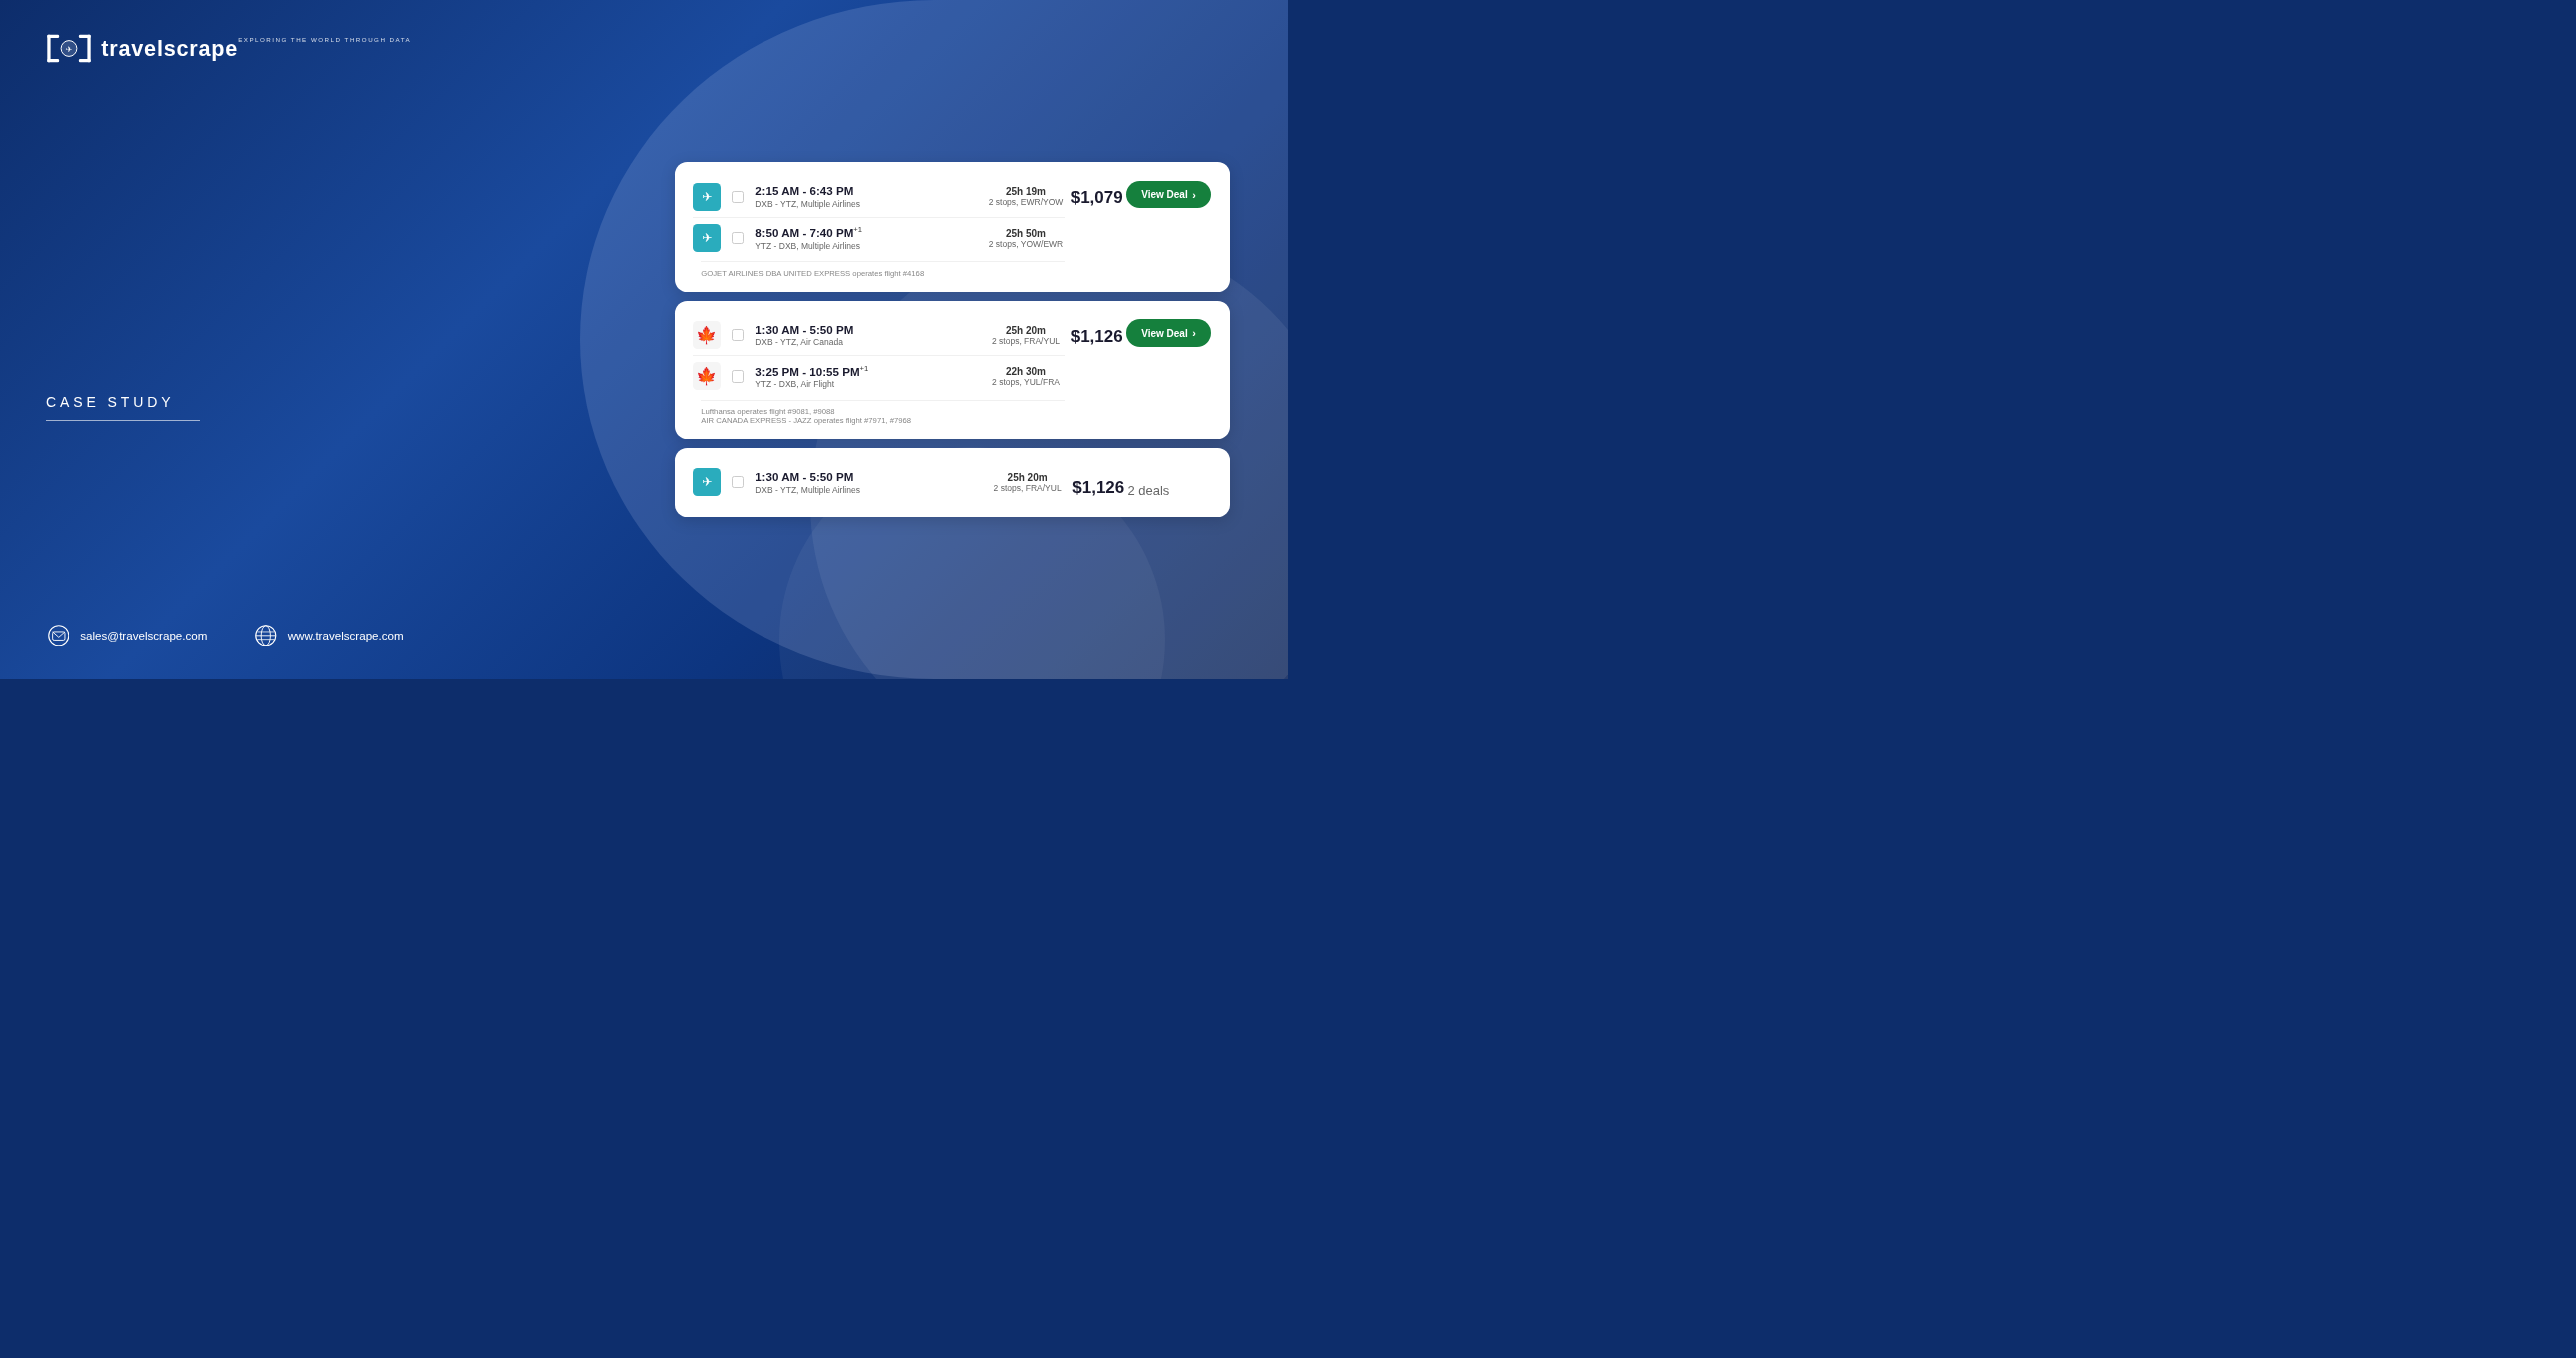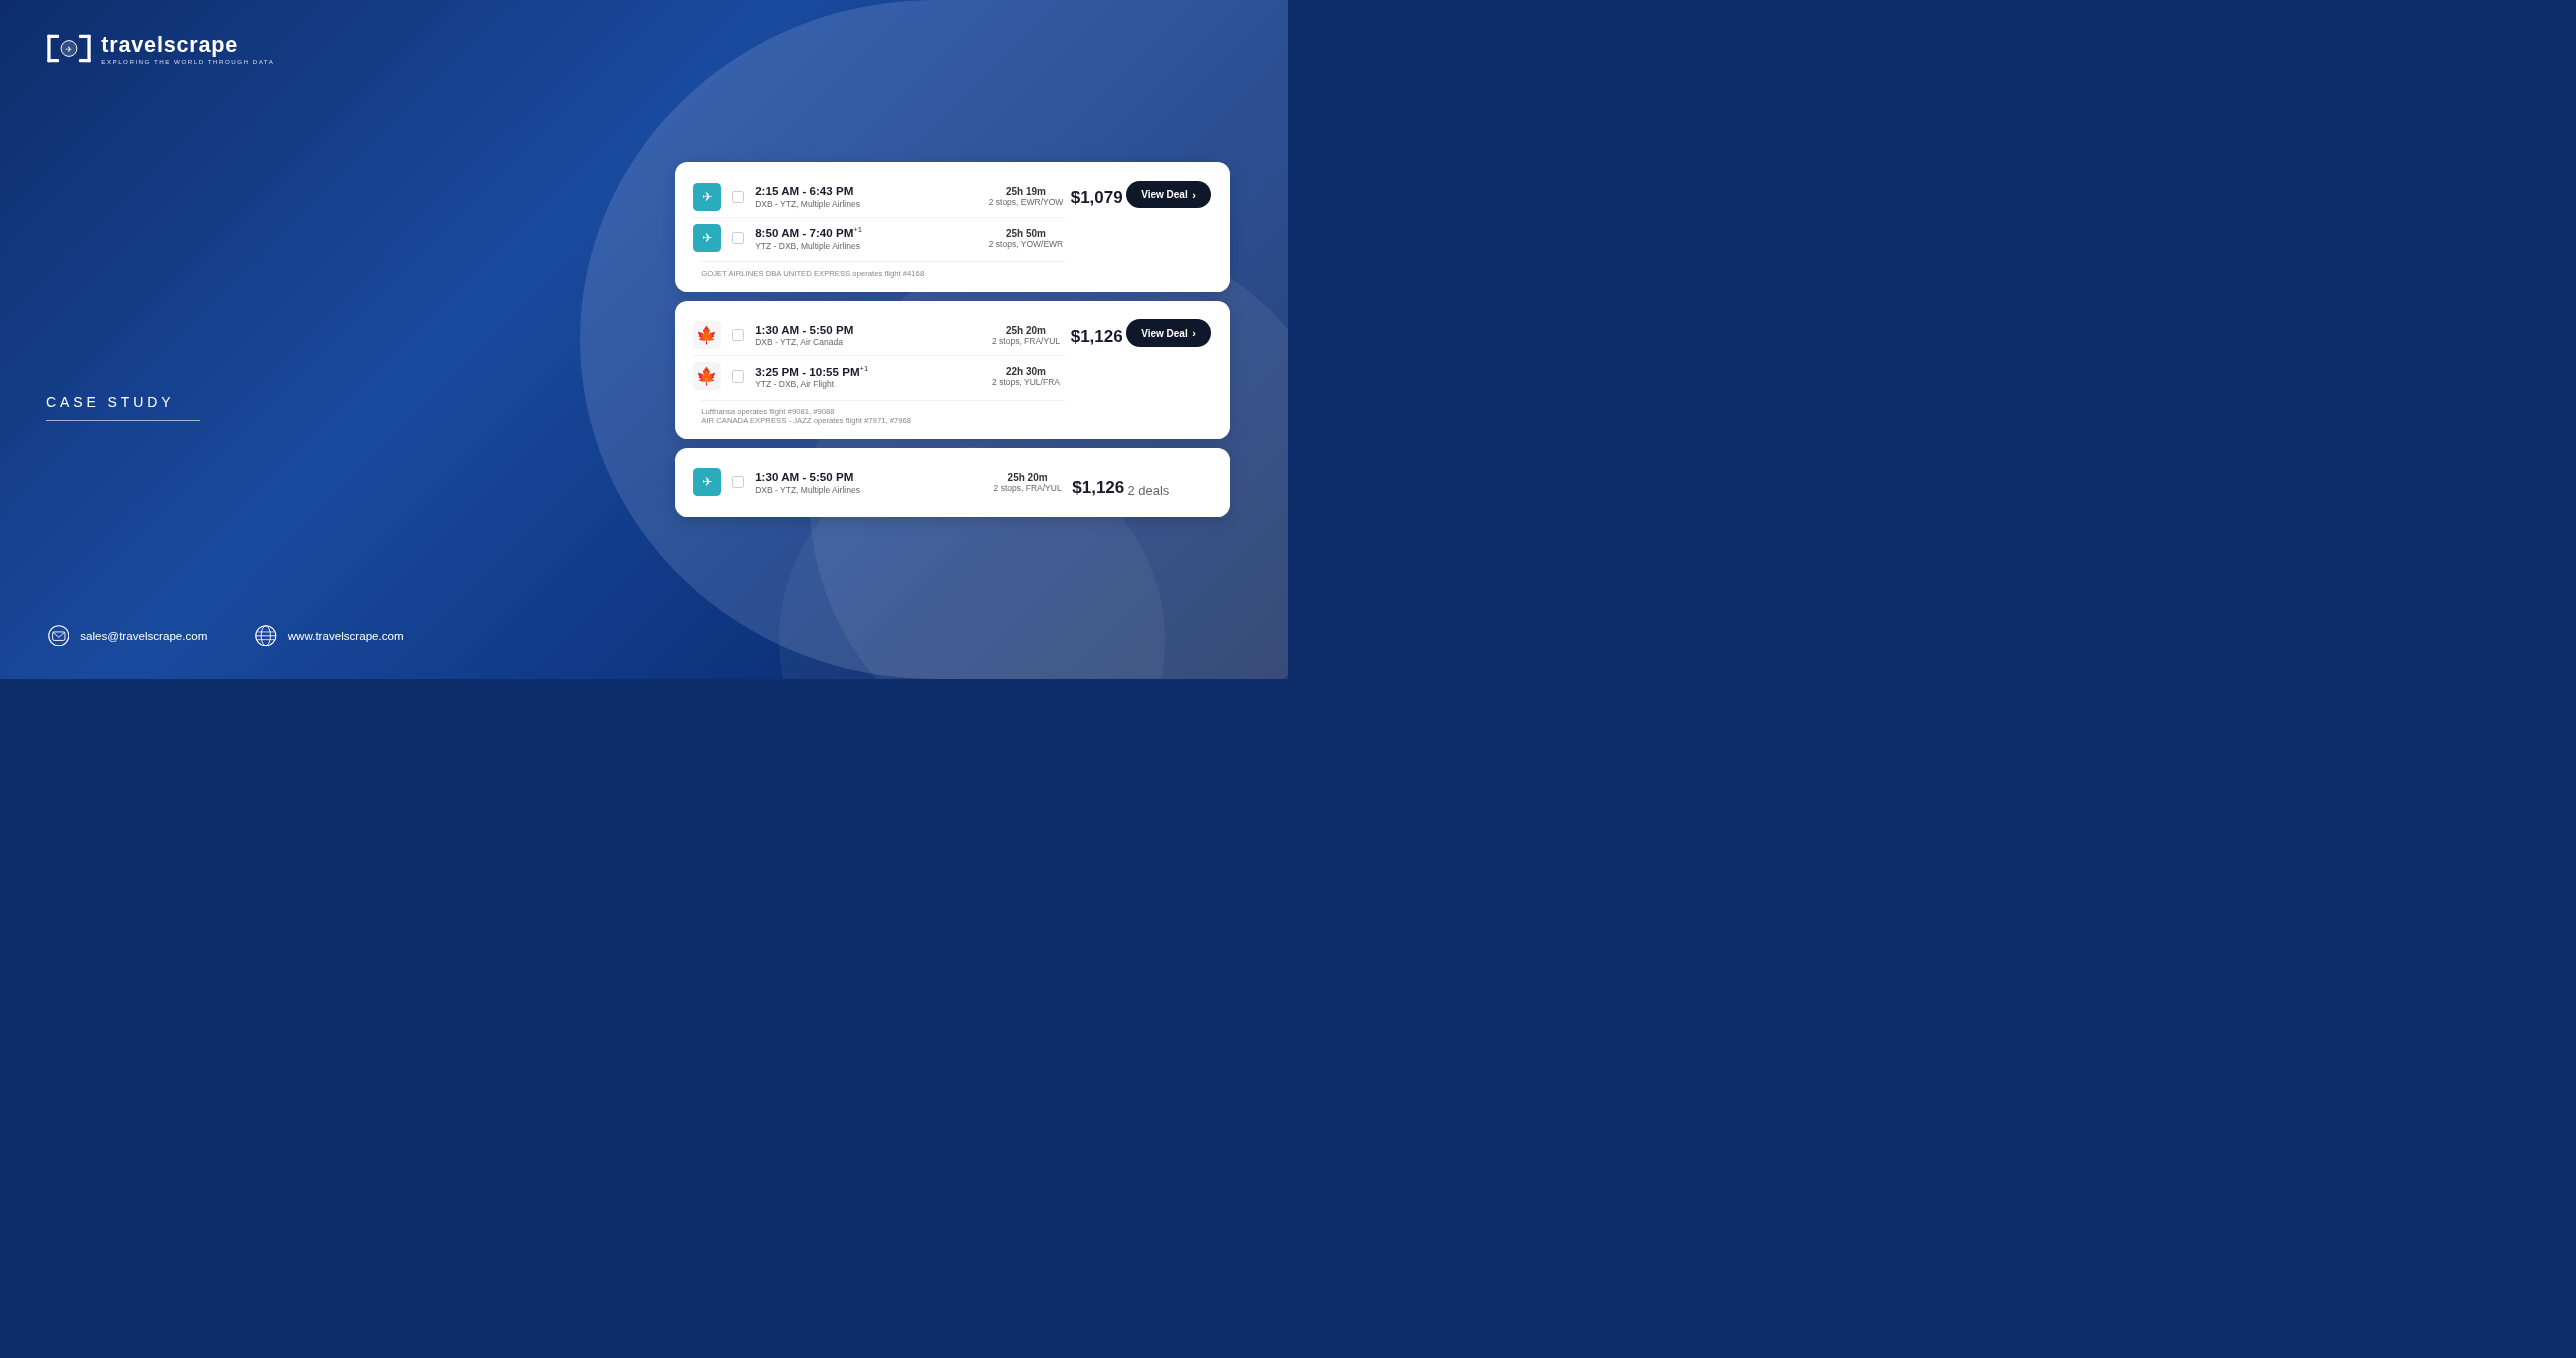--- a/index.html
+++ b/index.html
@@ -72,21 +72,21 @@
       gap: 3.1px;
     }
 
     .logo-icon svg {
       width: 46px;
       height: 35px;
     }
 
     .logo-text-area {
       display: flex;
-      flex-direction: column;
+      flex-direction: row;
     }
 
     .logo-name {
       font-size: 21.6px;
       font-weight: 700;
       color: white;
       letter-spacing: 0.8px;
       font-family: 'Arial', sans-serif;
     }
 
@@ -277,21 +277,21 @@
     }
 
     .deals-count {
       font-size: 13px;
       color: #666;
       text-align: right;
       margin-top: 16px;
     }
 
     .view-deal-btn {
-      background: #0f172a;
+      background: #15803d;
       color: white;
       border: none;
       border-radius: 19px;
       padding: 7.7px 15.4px;
       font-size: 10px;
       font-weight: 600;
       cursor: pointer;
       display: flex;
       align-items: center;
       gap: 4.6px;

